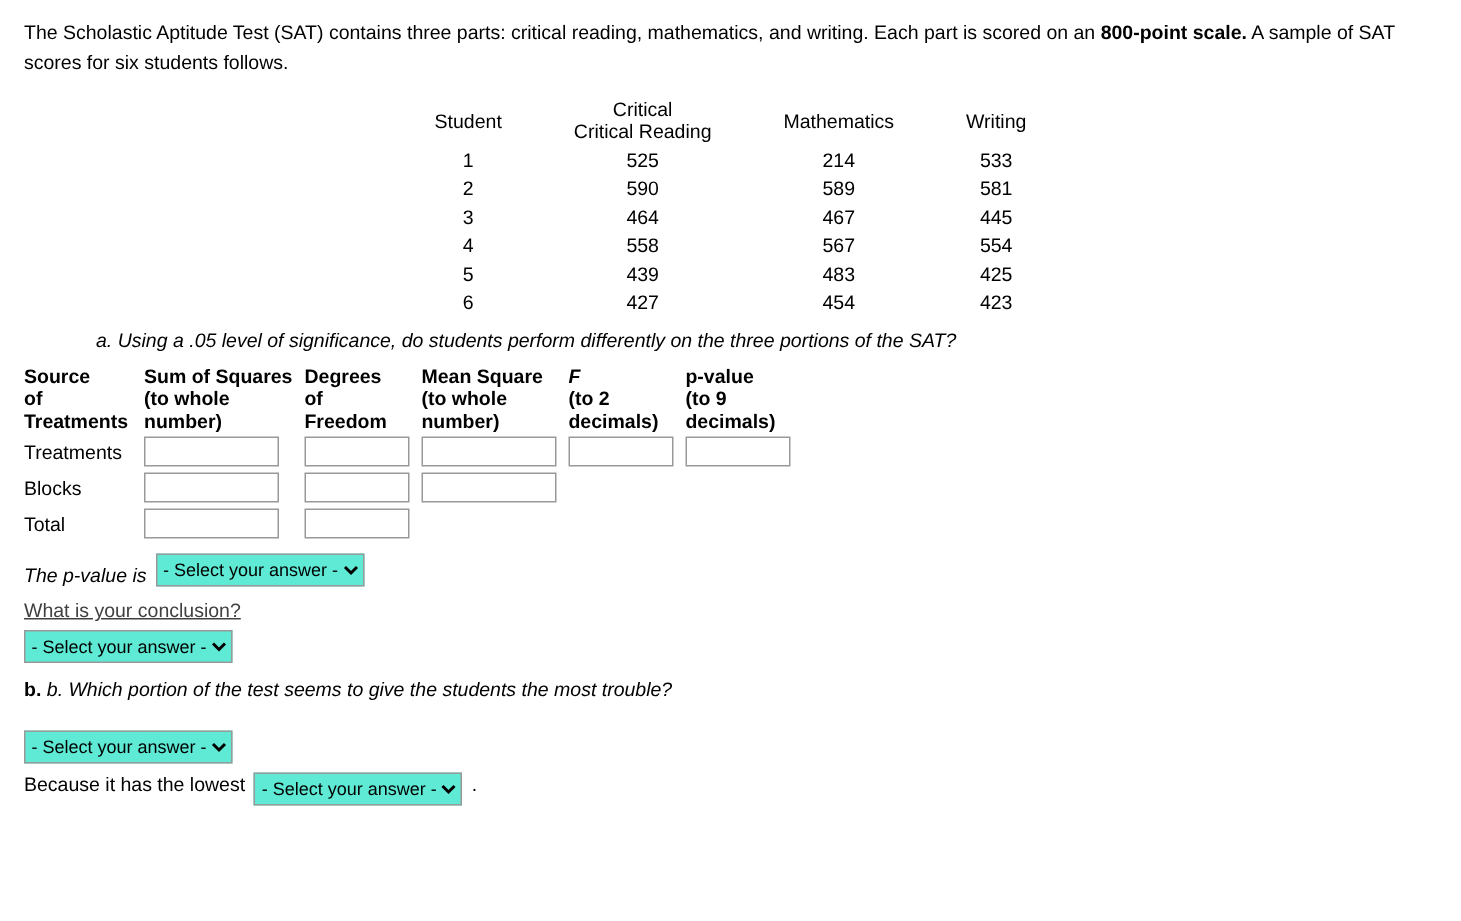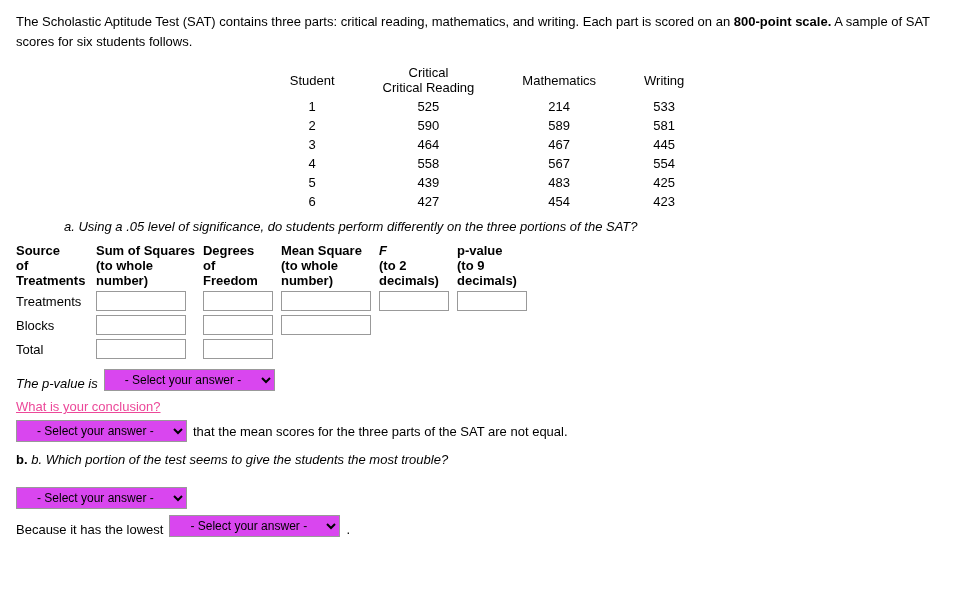--- a/index.html
+++ b/index.html
@@ -54,26 +54,26 @@
       border: 1px solid #999;
       font-size: 12px;
       padding: 1px 3px;
     }
     .anova-table input.wide { width: 90px; }
     .pvalue-row { margin-bottom: 8px; display: flex; align-items: flex-end; gap: 6px; }
     .conclusion-row { margin-bottom: 6px; }
     .conclusion-select-row { display: flex; align-items: center; gap: 6px; margin-bottom: 10px; }
     .part-b { margin-bottom: 20px; }
     .part-b-select-row { margin-bottom: 6px; }
-    .because-row { display: flex; align-items: flex-end; gap: 6px; }
+    .because-row { display: flex; align-items: flex-start; gap: 6px; }
     select {
       font-size: 12px;
-      padding: 1px 16px;
+      padding: 1px 0;
       border: 1px solid #999;
-      background: #d946ef;
+      background: #5eead4;
       height: 22px;
     }
   </style>
 </head>
 <body>
 
 <p class="intro-text">
   <span>The Scholastic Aptitude Test (SAT) contains three parts: critical reading, mathematics, and writing. Each part is scored on an </span><strong>800-point scale.</strong><span> A sample of SAT scores for six students follows.</span>
 </p>
 
@@ -200,28 +200,27 @@
 </div>
 
 <div class="pvalue-row">
   <span style="font-style:italic;">The p-value is</span>
   <select>
     <option>- Select your answer -</option>
   </select>
 </div>
 
 <div class="conclusion-row">
-  <span style="color:#ec4899; text-decoration:underline; cursor:pointer;">What is your conclusion?</span>
+  <span style="color:#404040; text-decoration:underline; cursor:pointer;">What is your conclusion?</span>
 </div>
 
 <div class="conclusion-select-row">
   <select>
     <option>- Select your answer -</option>
   </select>
-  <span>that the mean scores for the three parts of the SAT are not equal.</span>
 </div>
 
 <p class="part-b">
   <strong>b.</strong>
   <span style="font-style:italic;">b. Which portion of the test seems to give the students the most trouble?</span>
 </p>
 
 <div class="part-b-select-row">
   <select>
     <option>- Select your answer -</option>

